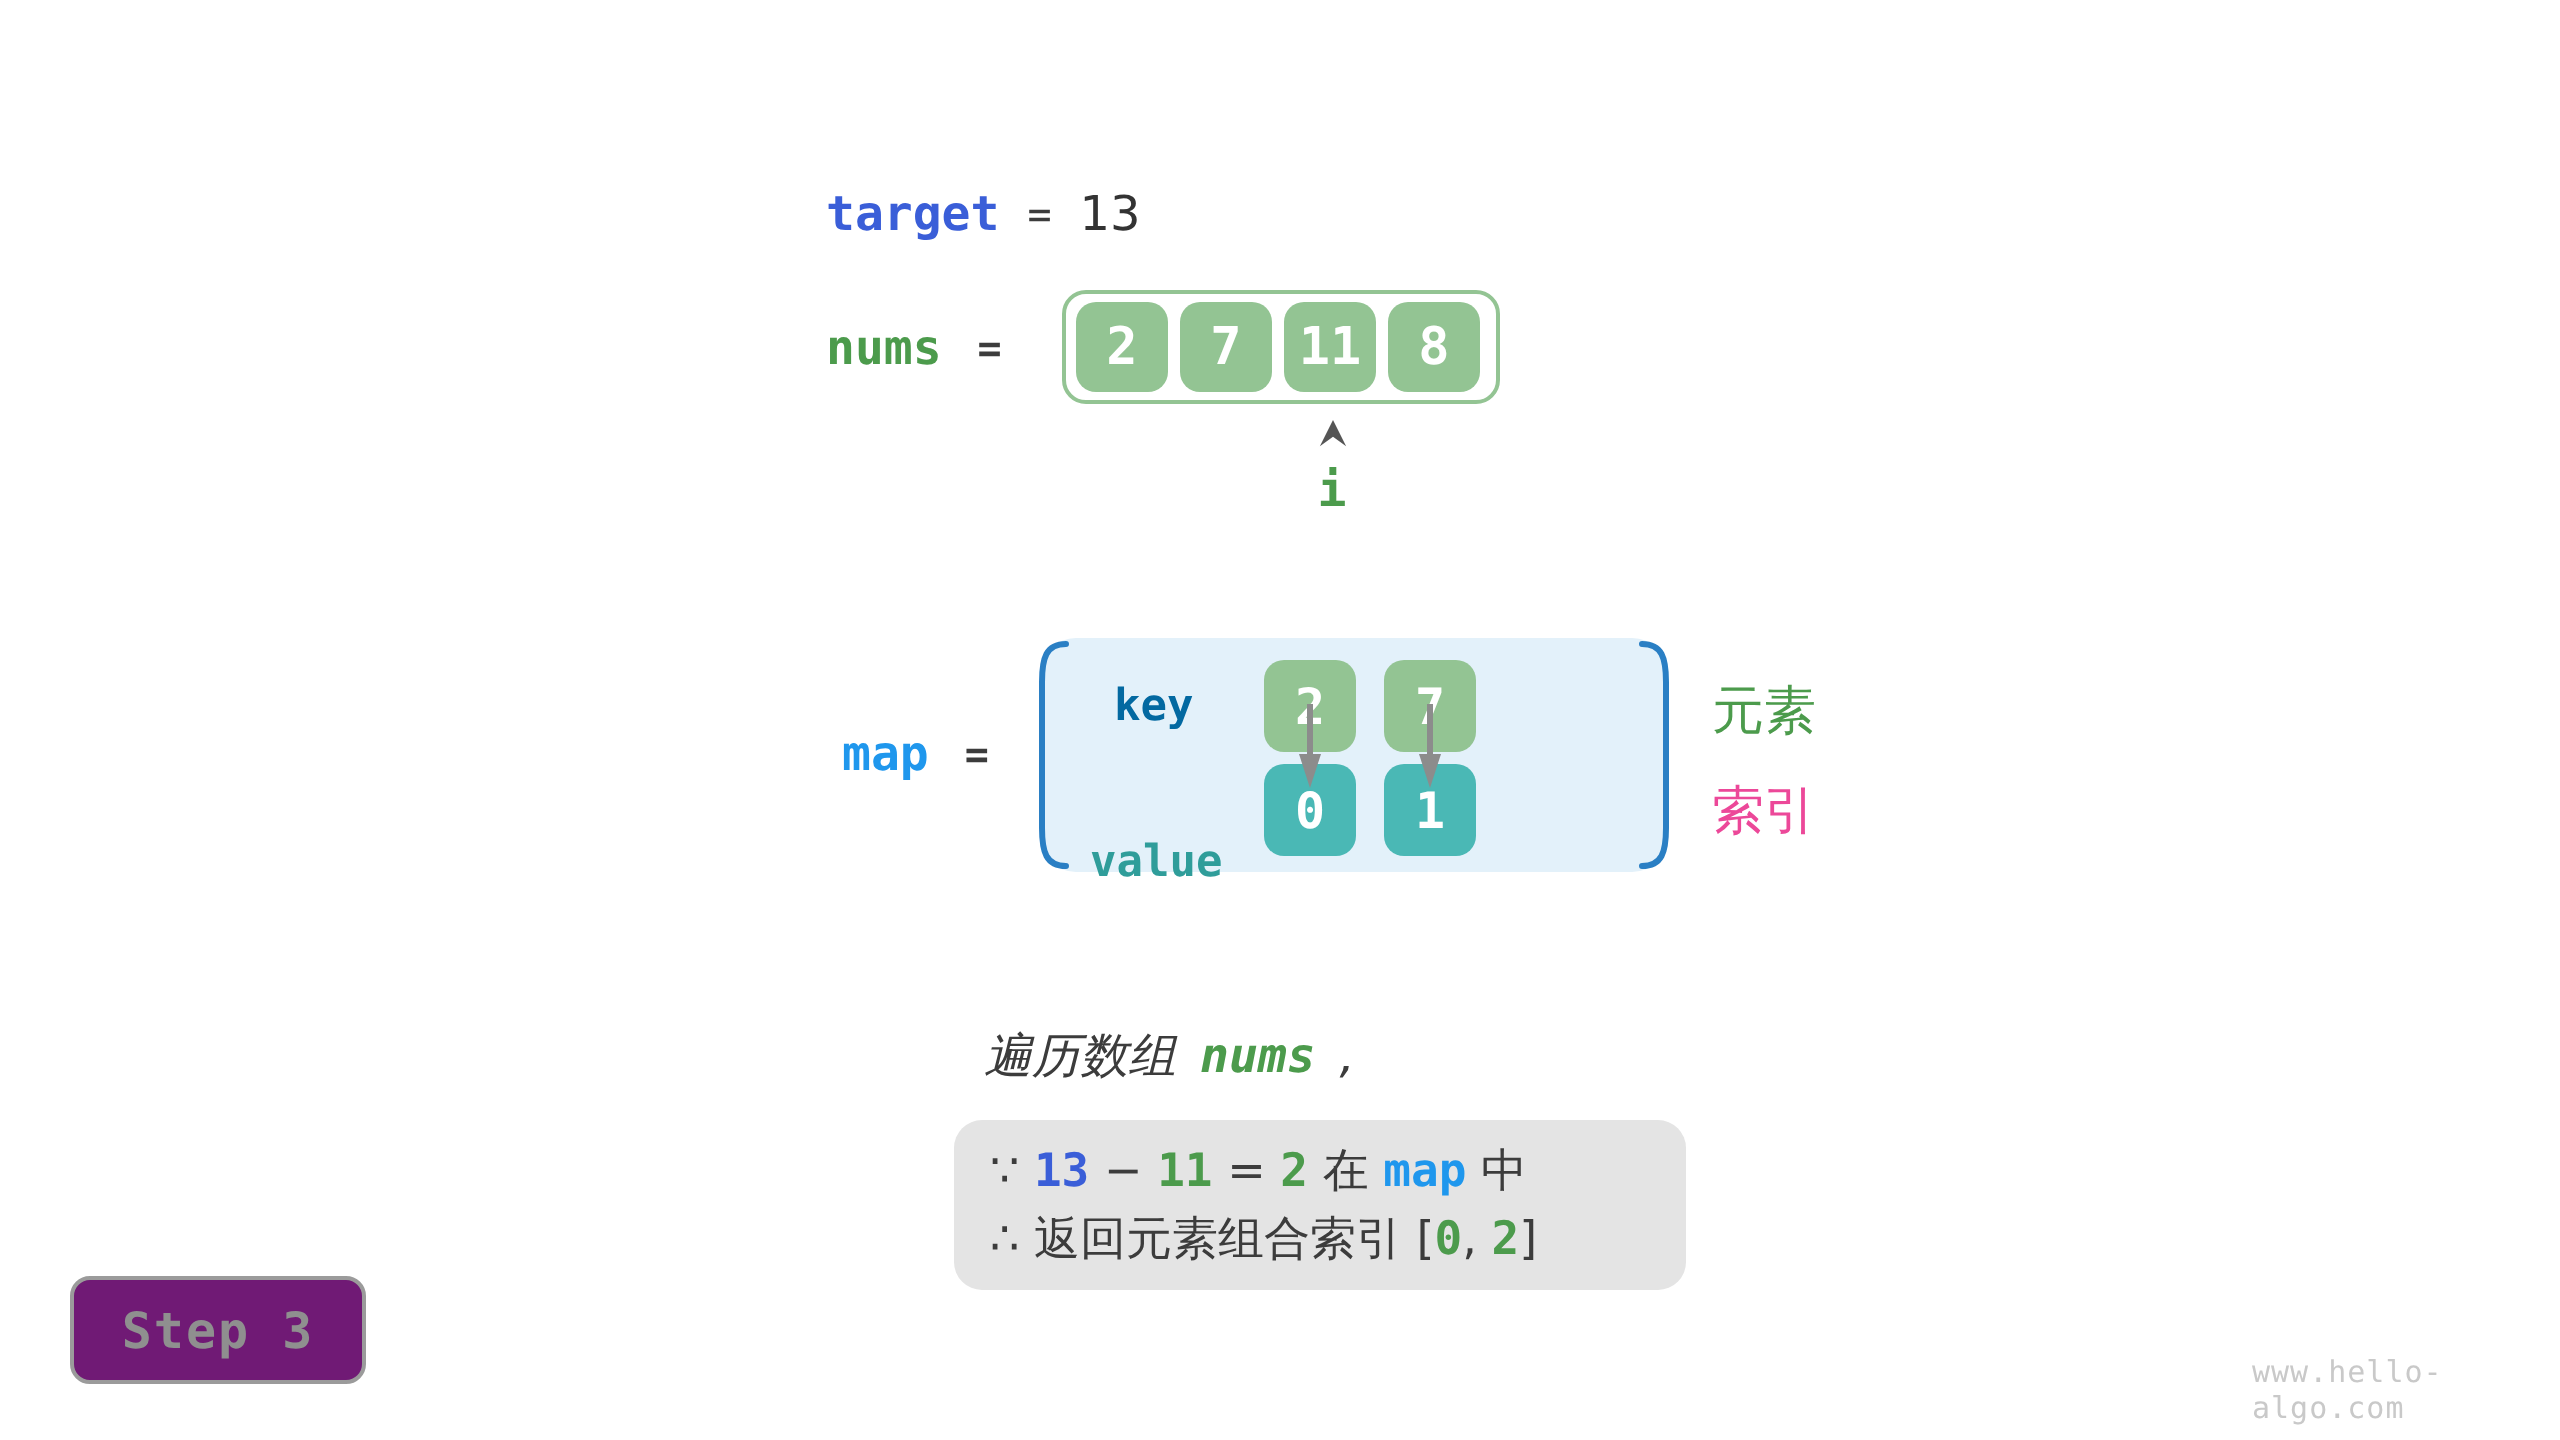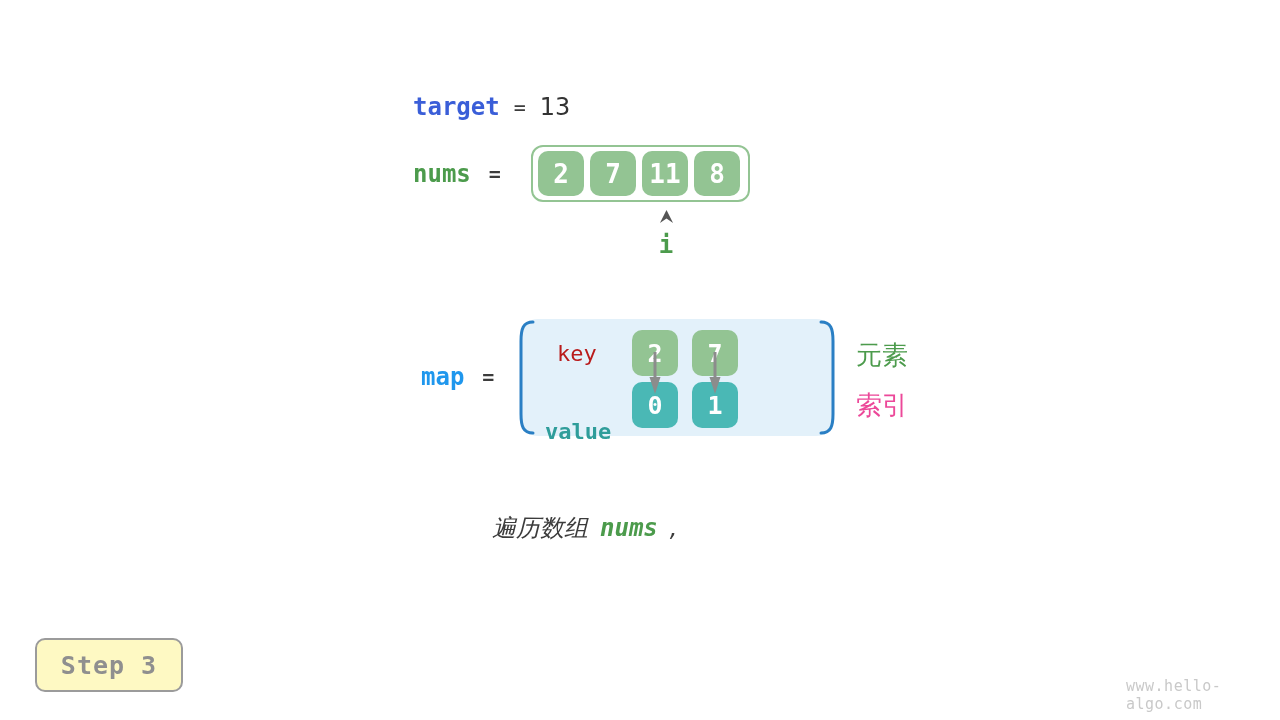--- a/index.html
+++ b/index.html
@@ -40,21 +40,21 @@
   .map-label { left:421px; top:363px; gap:18px; }
   .kw-map    { color:#1f97ed; font-weight:700; font-size:24px; }
 
   .map-box {
     left:520px; top:319px; width:314px; height:117px;
     background:#e3f1fa; border-radius:18px;
   }
   .brace { position:absolute; top:0; height:117px; width:18px; }
   .brace.left  { left:-2px; }
   .brace.right { right:-2px; }
-  .map-key-label   { position:absolute; left:37px; top:22px; color:#b91c1c; font-weight:400; font-size:22px; }
+  .map-key-label   { position:absolute; left:37px; top:22px; color:#0369a1; font-weight:700; font-size:22px; }
   .map-value-label { position:absolute; left:25px; top:76px; color:#2f9d9a; font-weight:700; font-size:22px;margin-top:24px; }
   .mcell {
     position:absolute; width:46px; height:46px; border-radius:10px;
     color:#ffffff; font-weight:700; font-size:25px;
     display:flex; align-items:center; justify-content:center;
   }
   .mcell.key   { top:11px; background:#93c493; }
   .mcell.val   { top:63px; background:#4ab8b5; }
   .col0 { left:112px; } .col1 { left:172px; }
   .kv-arrow { position:absolute; top:33px; width:12px; height:42px; }
@@ -73,21 +73,21 @@
     background:#e4e4e4; border-radius:14px; padding:9px 0 0 18px;
   }
   .note-line { white-space:pre; font-size:23px; line-height:34px; color:#3c3c3c; }
   .n-royal { color:#3a5ed8; font-weight:700; font-family:"DejaVu Sans Mono",monospace; }
   .n-green { color:#4c9b4c; font-weight:700; font-family:"DejaVu Sans Mono",monospace; }
   .n-sky   { color:#1f97ed; font-weight:700; font-family:"DejaVu Sans Mono",monospace; }
 
   
   .step-box {
     left:35px; top:638px; width:148px; height:54px; box-sizing:border-box;
-    border:2px solid #9b9b9b; border-radius:10px; background:#fef9c3;
+    border:2px solid #9b9b9b; border-radius:10px; background:#701a75;
     display:flex; align-items:center; justify-content:center;
   }
   .step-text { color:#8f8f8f; font-weight:700; font-size:25px; letter-spacing:1px; }
 
   .watermark { left:1126px; top:677px; color:#c9c9c9; font-size:15px; letter-spacing:0.5px; }
 </style>
 </head>
 <body>
 
 <div class="canvas">
@@ -152,20 +152,24 @@
 
   <div class="abs side-label side-element">元素</div>
   <div class="abs side-label side-index">索引</div>
 
   <div class="abs row caption">
     <span>遍历数组</span>
     <span class="mono code">nums</span>
     <span>,</span>
   </div>
 
+  <div class="abs note-box">
+    <div class="note-line"><span>∵ </span><span class="n-royal">13</span><span> − </span><span class="n-green">11</span><span> = </span><span class="n-green">2</span><span> 在 </span><span class="n-sky">map</span><span> 中</span></div>
+    <div class="note-line"><span>∴ 返回元素组合索引 [</span><span class="n-green">0</span><span>, </span><span class="n-green">2</span><span>]</span></div>
+  </div>
 
   <div class="abs step-box">
     <span class="mono step-text">Step 3</span>
   </div>
 
   <div class="abs mono watermark">www.hello-algo.com</div>
 
 </div>
 
 </body></html>

